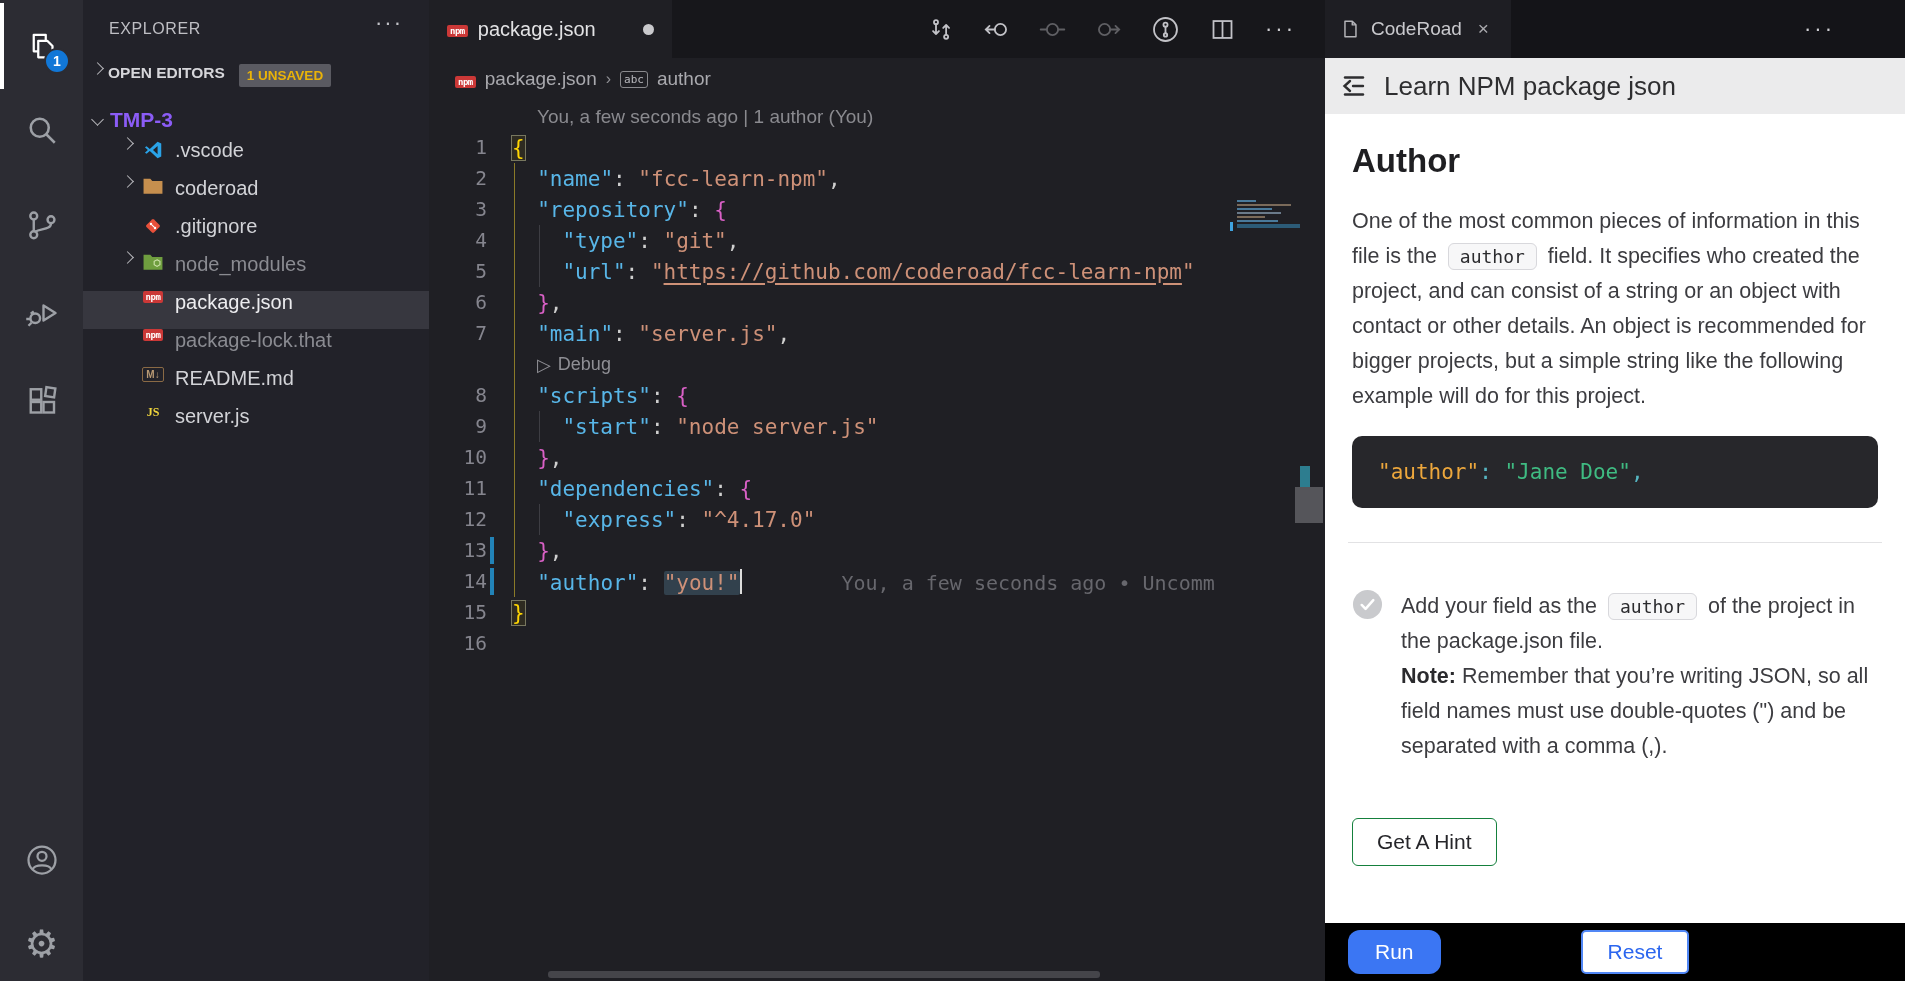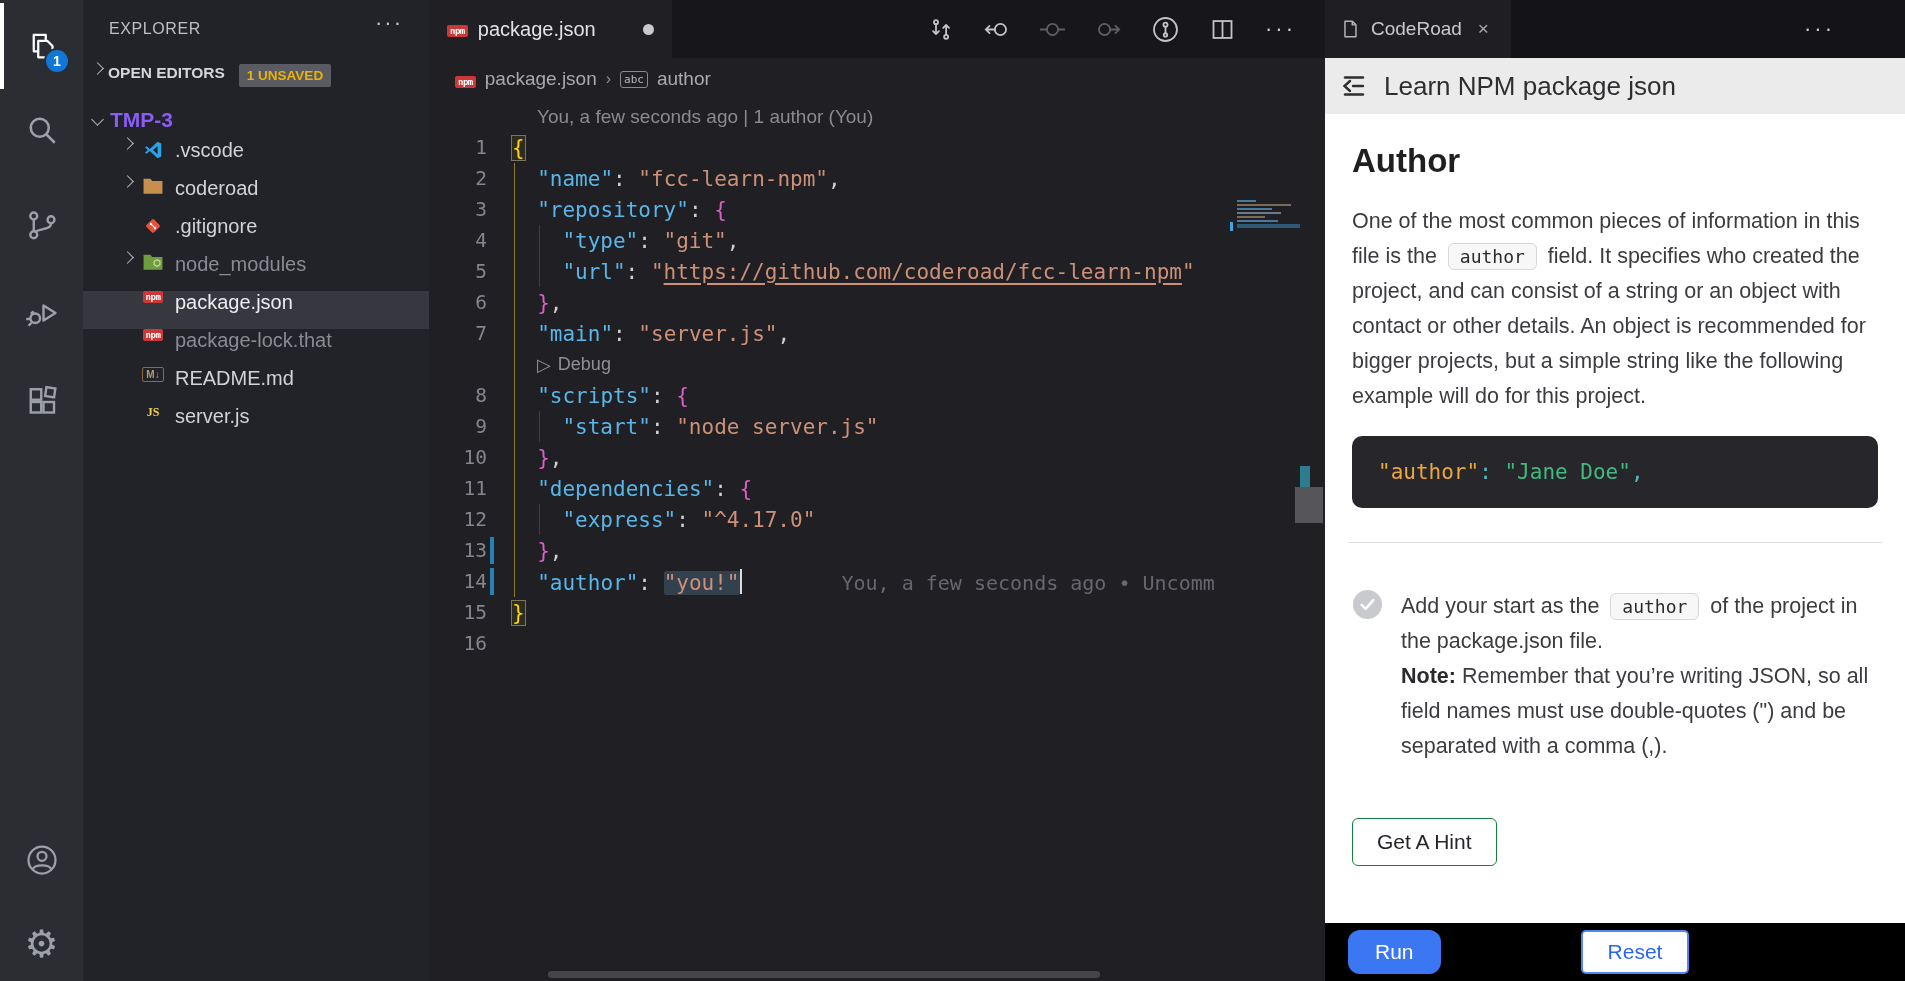--- a/index.html
+++ b/index.html
@@ -382,21 +382,21 @@
     <p class="p-para" id="p-para"><span>One of the most common pieces of information in this file is the </span><span class="inline-code">author</span><span> field. It specifies who created the project, and can consist of a string or an object with contact or other details. An object is recommended for bigger projects, but a simple string like the following example will do for this project.</span></p>
     <div class="codeblock" id="p-codeblock"><span class="cb-key">"author"</span><span class="cb-punc">: </span><span class="cb-str">"Jane Doe"</span><span class="cb-punc">,</span></div>
     <hr class="p-divider">
     <div class="task">
       <span>
         <svg width="31" height="31" viewBox="0 0 32 32">
           <circle cx="16" cy="16" r="15" fill="#c9cacd"></circle>
           <path d="M10 16.5l4 4 8-9" fill="none" stroke="#fff" stroke-width="2.6" stroke-linecap="round" stroke-linejoin="round"></path>
         </svg>
       </span>
-      <div class="task-text" id="task-text"><span>Add your start as the </span><span class="inline-code">author</span><span> of the project in the package.json file.</span><br><b>Note:</b><span> Remember that you’re writing JSON, so all field names must use double-quotes (") and be separated with a comma (,).</span></div>
+      <div class="task-text" id="task-text"><span>Add your field as the </span><span class="inline-code">author</span><span> of the project in the package.json file.</span><br><b>Note:</b><span> Remember that you’re writing JSON, so all field names must use double-quotes (") and be separated with a comma (,).</span></div>
     </div>
     <button class="hint-btn">Get A Hint</button>
   </div>
 
   <div class="p-footer">
     <button class="run-btn">Run</button>
     <button class="reset-btn">Reset</button>
   </div>
 </div>
 

